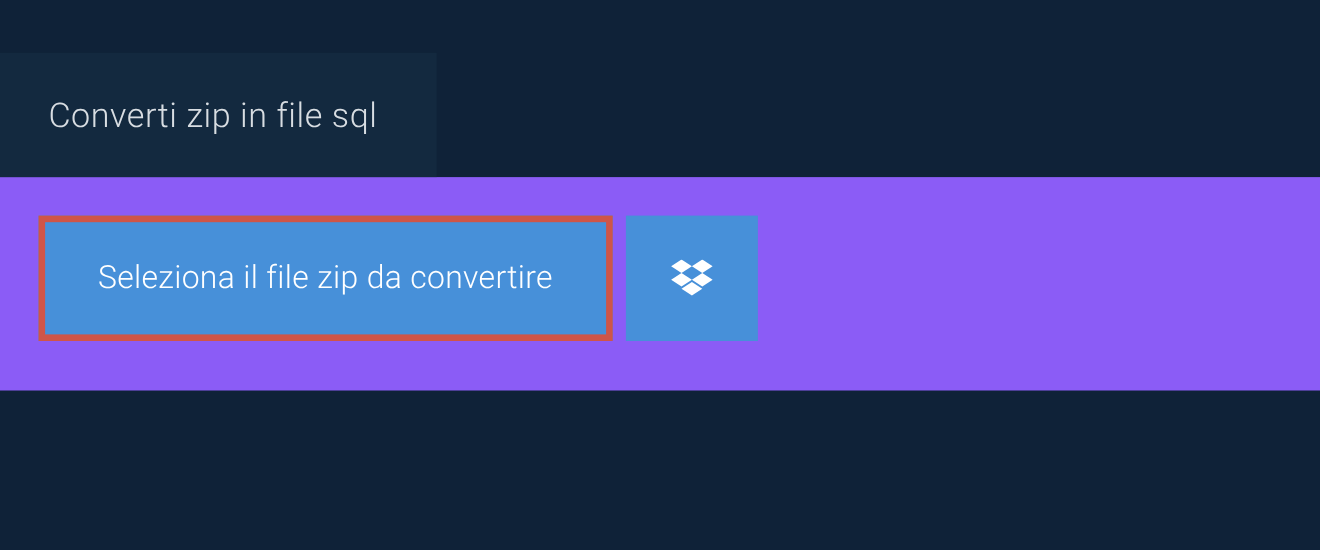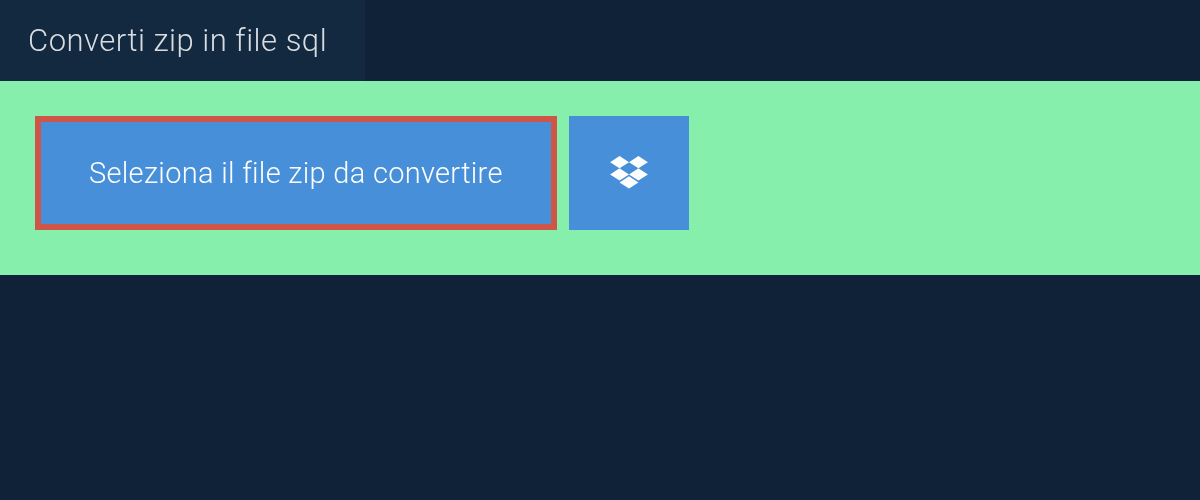--- a/index.html
+++ b/index.html
@@ -10,31 +10,32 @@
     body {
       width: 1200px;
       height: 500px;
       background: #0f2238;
       font-family: -apple-system, BlinkMacSystemFont, "Segoe UI", Roboto, sans-serif;
       overflow: hidden;
     }
     .tab-container {
       background: #13293f;
       display: inline-block;
-      padding: 0;
+      padding: 16px;
+      margin-top: 48px;
     }
     .tab {
       padding: 22px 38px 22px 28px;
       color: #d8dde2;
       font-size: 31px;
       font-weight: 300;
       letter-spacing: 0.5px;
     }
     .content-panel {
-      background: #86efac;
+      background: #8b5cf6;
       padding: 35px 35px 45px 35px;
     }
     .button-row {
       display: flex;
       gap: 12px;
     }
     .select-file-button {
       background: #4790d9;
       border: 6px solid #cf5548;
       color: #ffffff;

